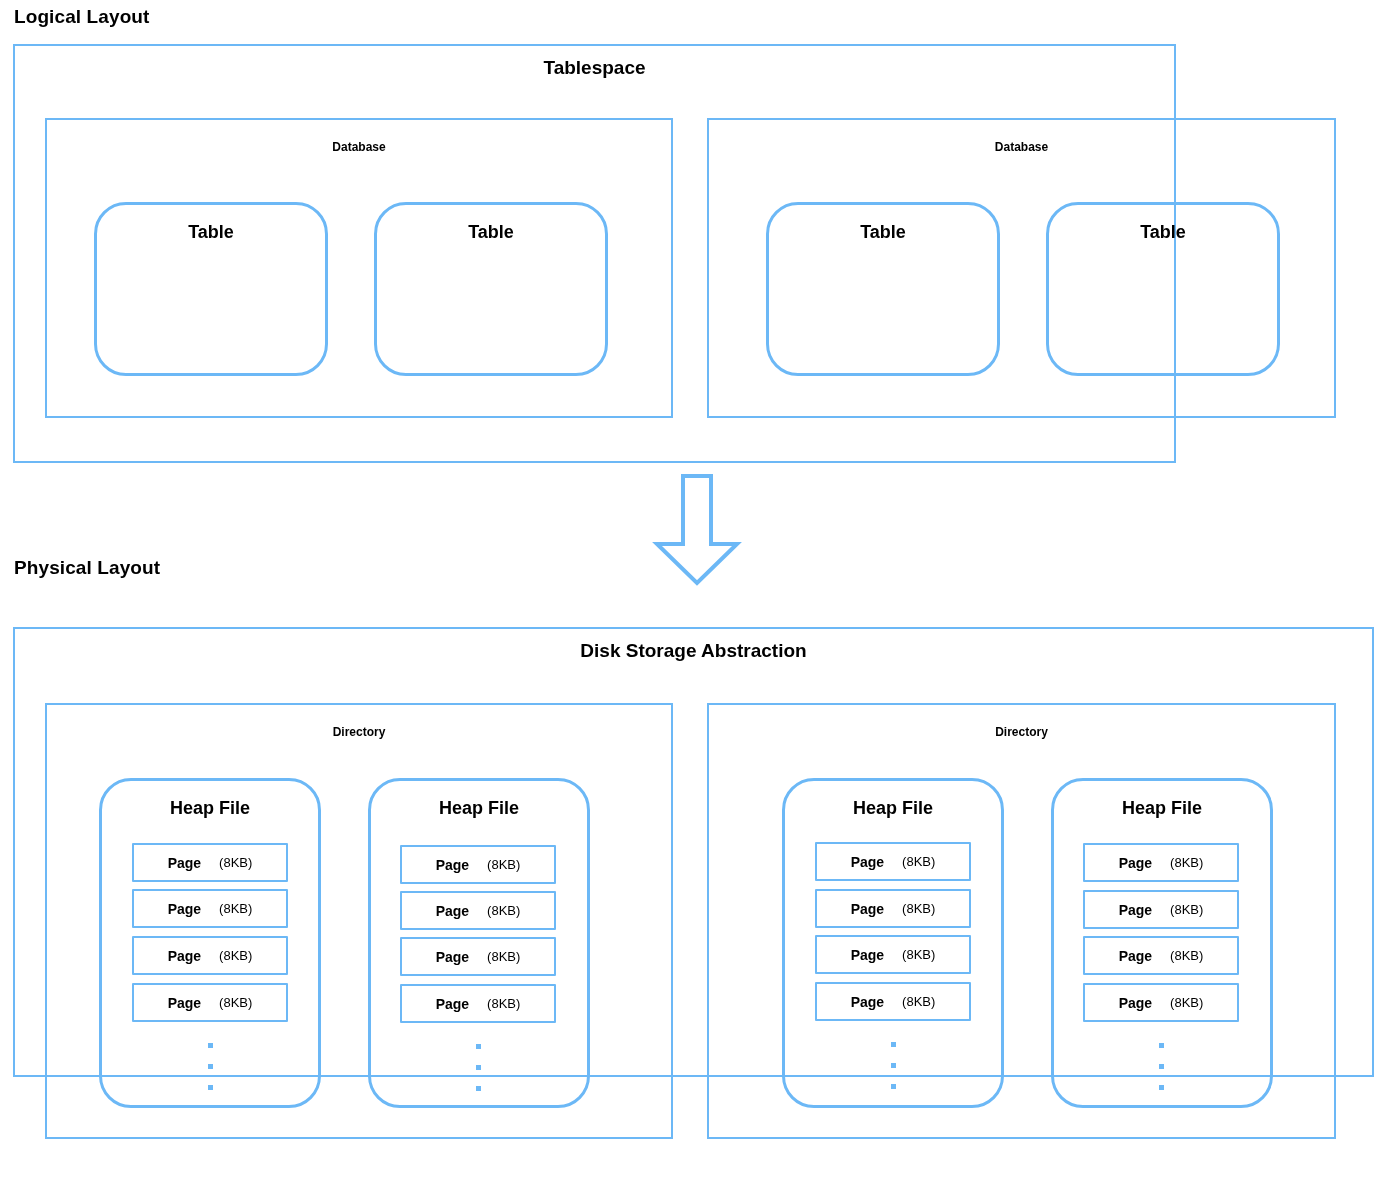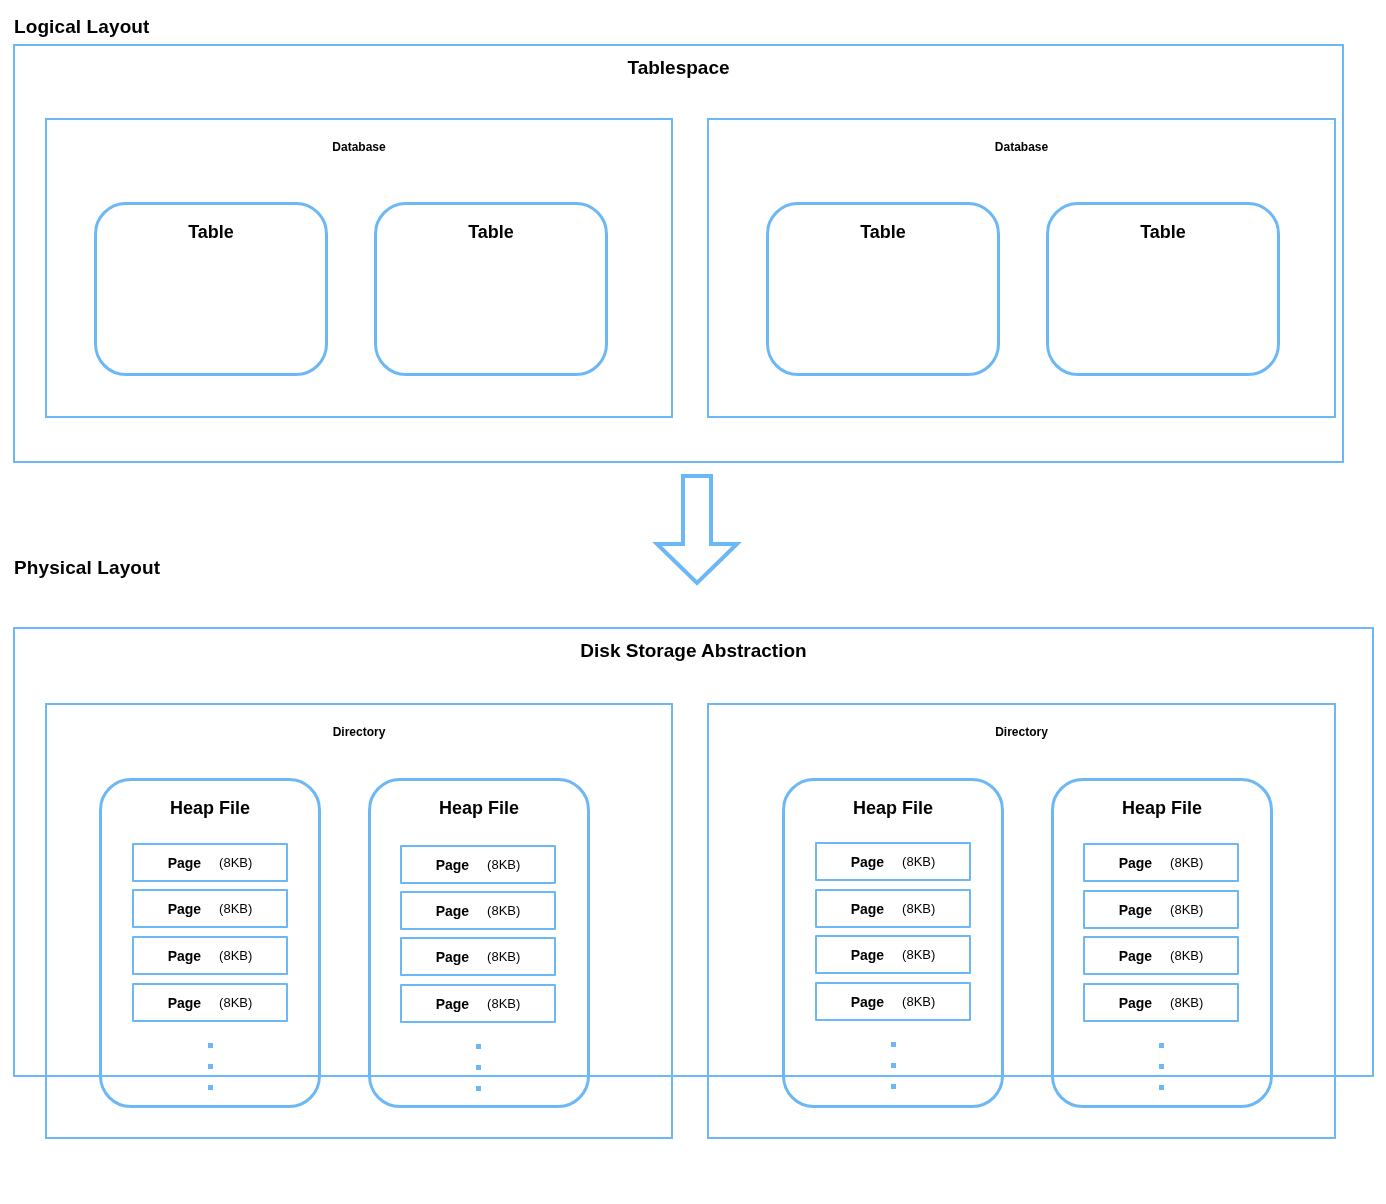--- a/index.html
+++ b/index.html
@@ -91,23 +91,23 @@
     background: #6cb8f6;
   }
 
   .arrow-wrap {
     position: absolute;
   }
 </style>
 </head>
 <body>
 
-<div class="section-label" style="left:14px; top:16px;">Logical Layout</div>
-
-<div class="box outer-box" style="left:13px; top:44px; width:1331px; height:419px;">
+<div class="section-label" style="left:14px; top:6px;">Logical Layout</div>
+
+<div class="box outer-box" style="left:13px; top:44px; width:1163px; height:419px;">
   <div class="box-title title-lvl1">Tablespace</div>
 </div>
 
 <div class="box mid-box" style="left:45px; top:118px; width:628px; height:300px;">
   <div class="box-title title-lvl2">Database</div>
 </div>
 <div class="box round-box" style="left:94px; top:202px; width:234px; height:174px;">
   <div class="box-title title-lvl3">Table</div>
 </div>
 <div class="box round-box" style="left:374px; top:202px; width:234px; height:174px;">

